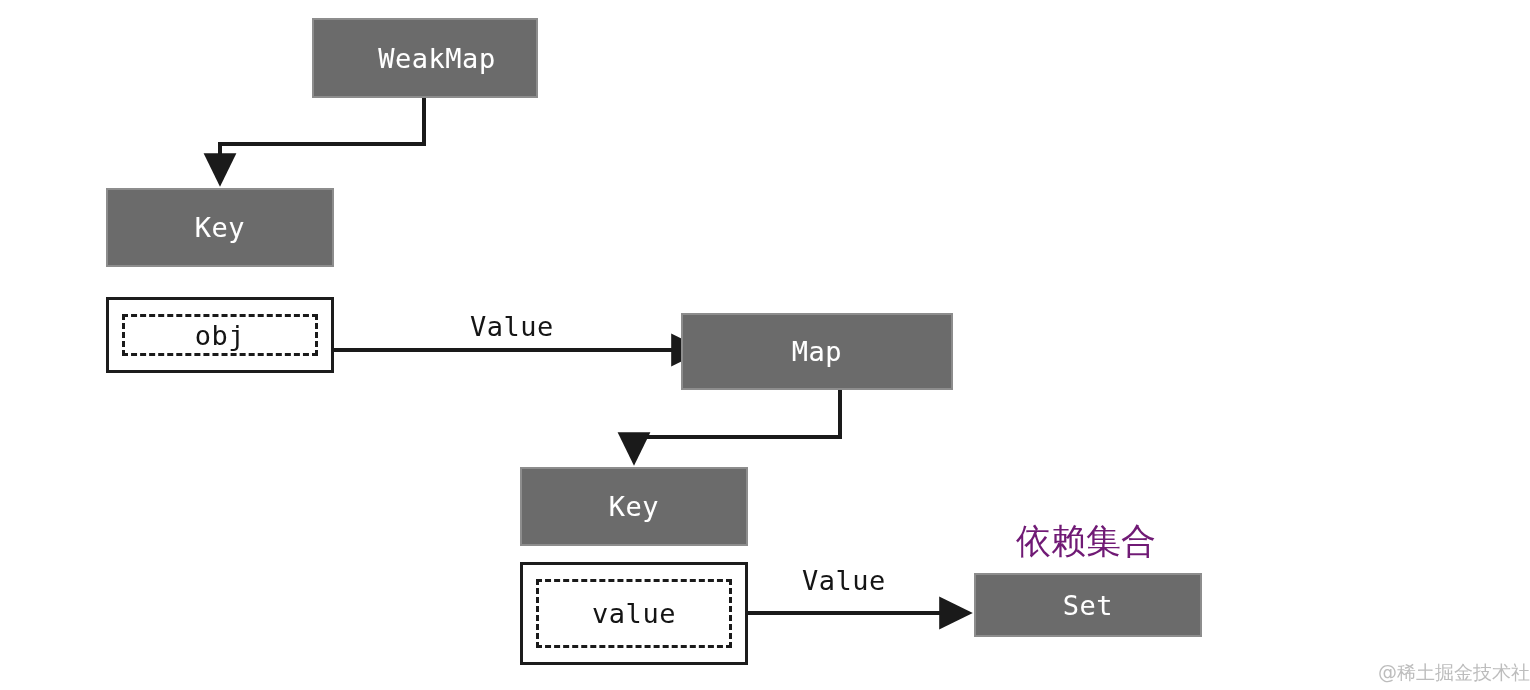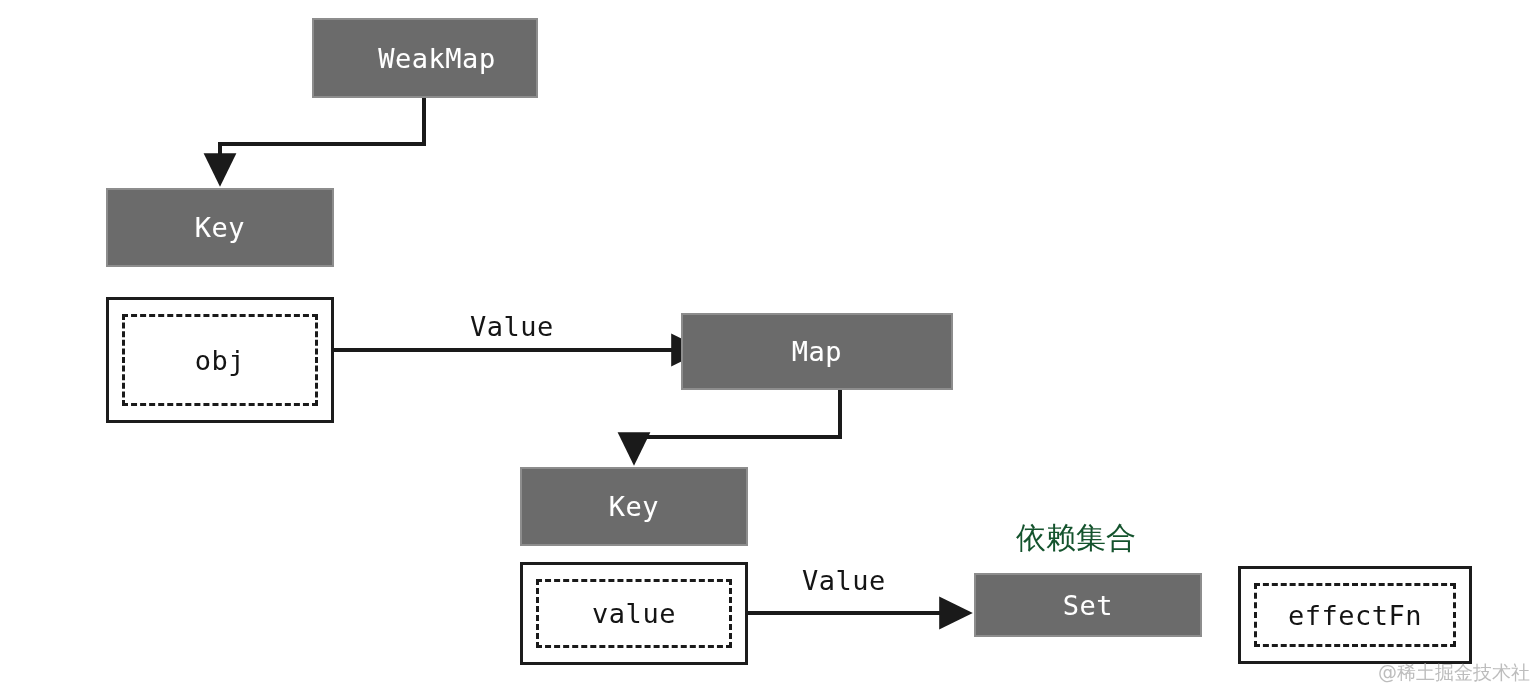--- a/index.html
+++ b/index.html
@@ -58,22 +58,22 @@
     font-family: "DejaVu Sans Mono", monospace;
     font-size: 27px;
     color: #151515;
     white-space: nowrap;
     letter-spacing: 0.5px;
   }
   
   .annotation {
     position: absolute;
     font-family: "DejaVu Sans", sans-serif;
-    font-size: 30px;
-    color: #14532d;
+    font-size: 35px;
+    color: #701a75;
     white-space: nowrap;
     font-weight: 500;
   }
   
   .watermark {
     position: absolute;
     font-family: "DejaVu Sans", sans-serif;
     font-size: 19px;
     color: #bdbdbd;
     white-space: nowrap;
@@ -110,21 +110,21 @@
   </svg>
 
   <div class="node node-gray" style="left:312px; top:18px; width:226px; height:80px;padding-left:24px;">
     <span>WeakMap</span>
   </div>
 
   <div class="node node-gray" style="left:106px; top:188px; width:228px; height:79px;">
     <span>Key</span>
   </div>
 
-  <div class="node node-outer" style="left:106px; top:297px; width:228px; height:126px;">
+  <div class="node node-outer" style="left:106px; top:297px; width:228px; height:76px;">
     <div class="node-inner">
       <span>obj</span>
     </div>
   </div>
 
   <div class="edge-label" style="left:470px; top:311px;">Value</div>
 
   <div class="node node-gray" style="left:681px; top:313px; width:272px; height:77px;">
     <span>Map</span>
   </div>
@@ -140,21 +140,16 @@
   </div>
 
   <div class="edge-label" style="left:802px; top:565px;">Value</div>
 
   <div class="annotation" style="left:1016px; top:518px;">依赖集合</div>
 
   <div class="node node-gray" style="left:974px; top:573px; width:228px; height:64px;">
     <span>Set</span>
   </div>
 
-  <div class="node node-outer" style="left:1238px; top:566px; width:234px; height:98px;">
-    <div class="node-inner">
-      <span>effectFn</span>
-    </div>
-  </div>
 
   <div class="watermark" style="left:1378px; top:660px;">@稀土掘金技术社区</div>
 
 </div>
 
 </body></html>

